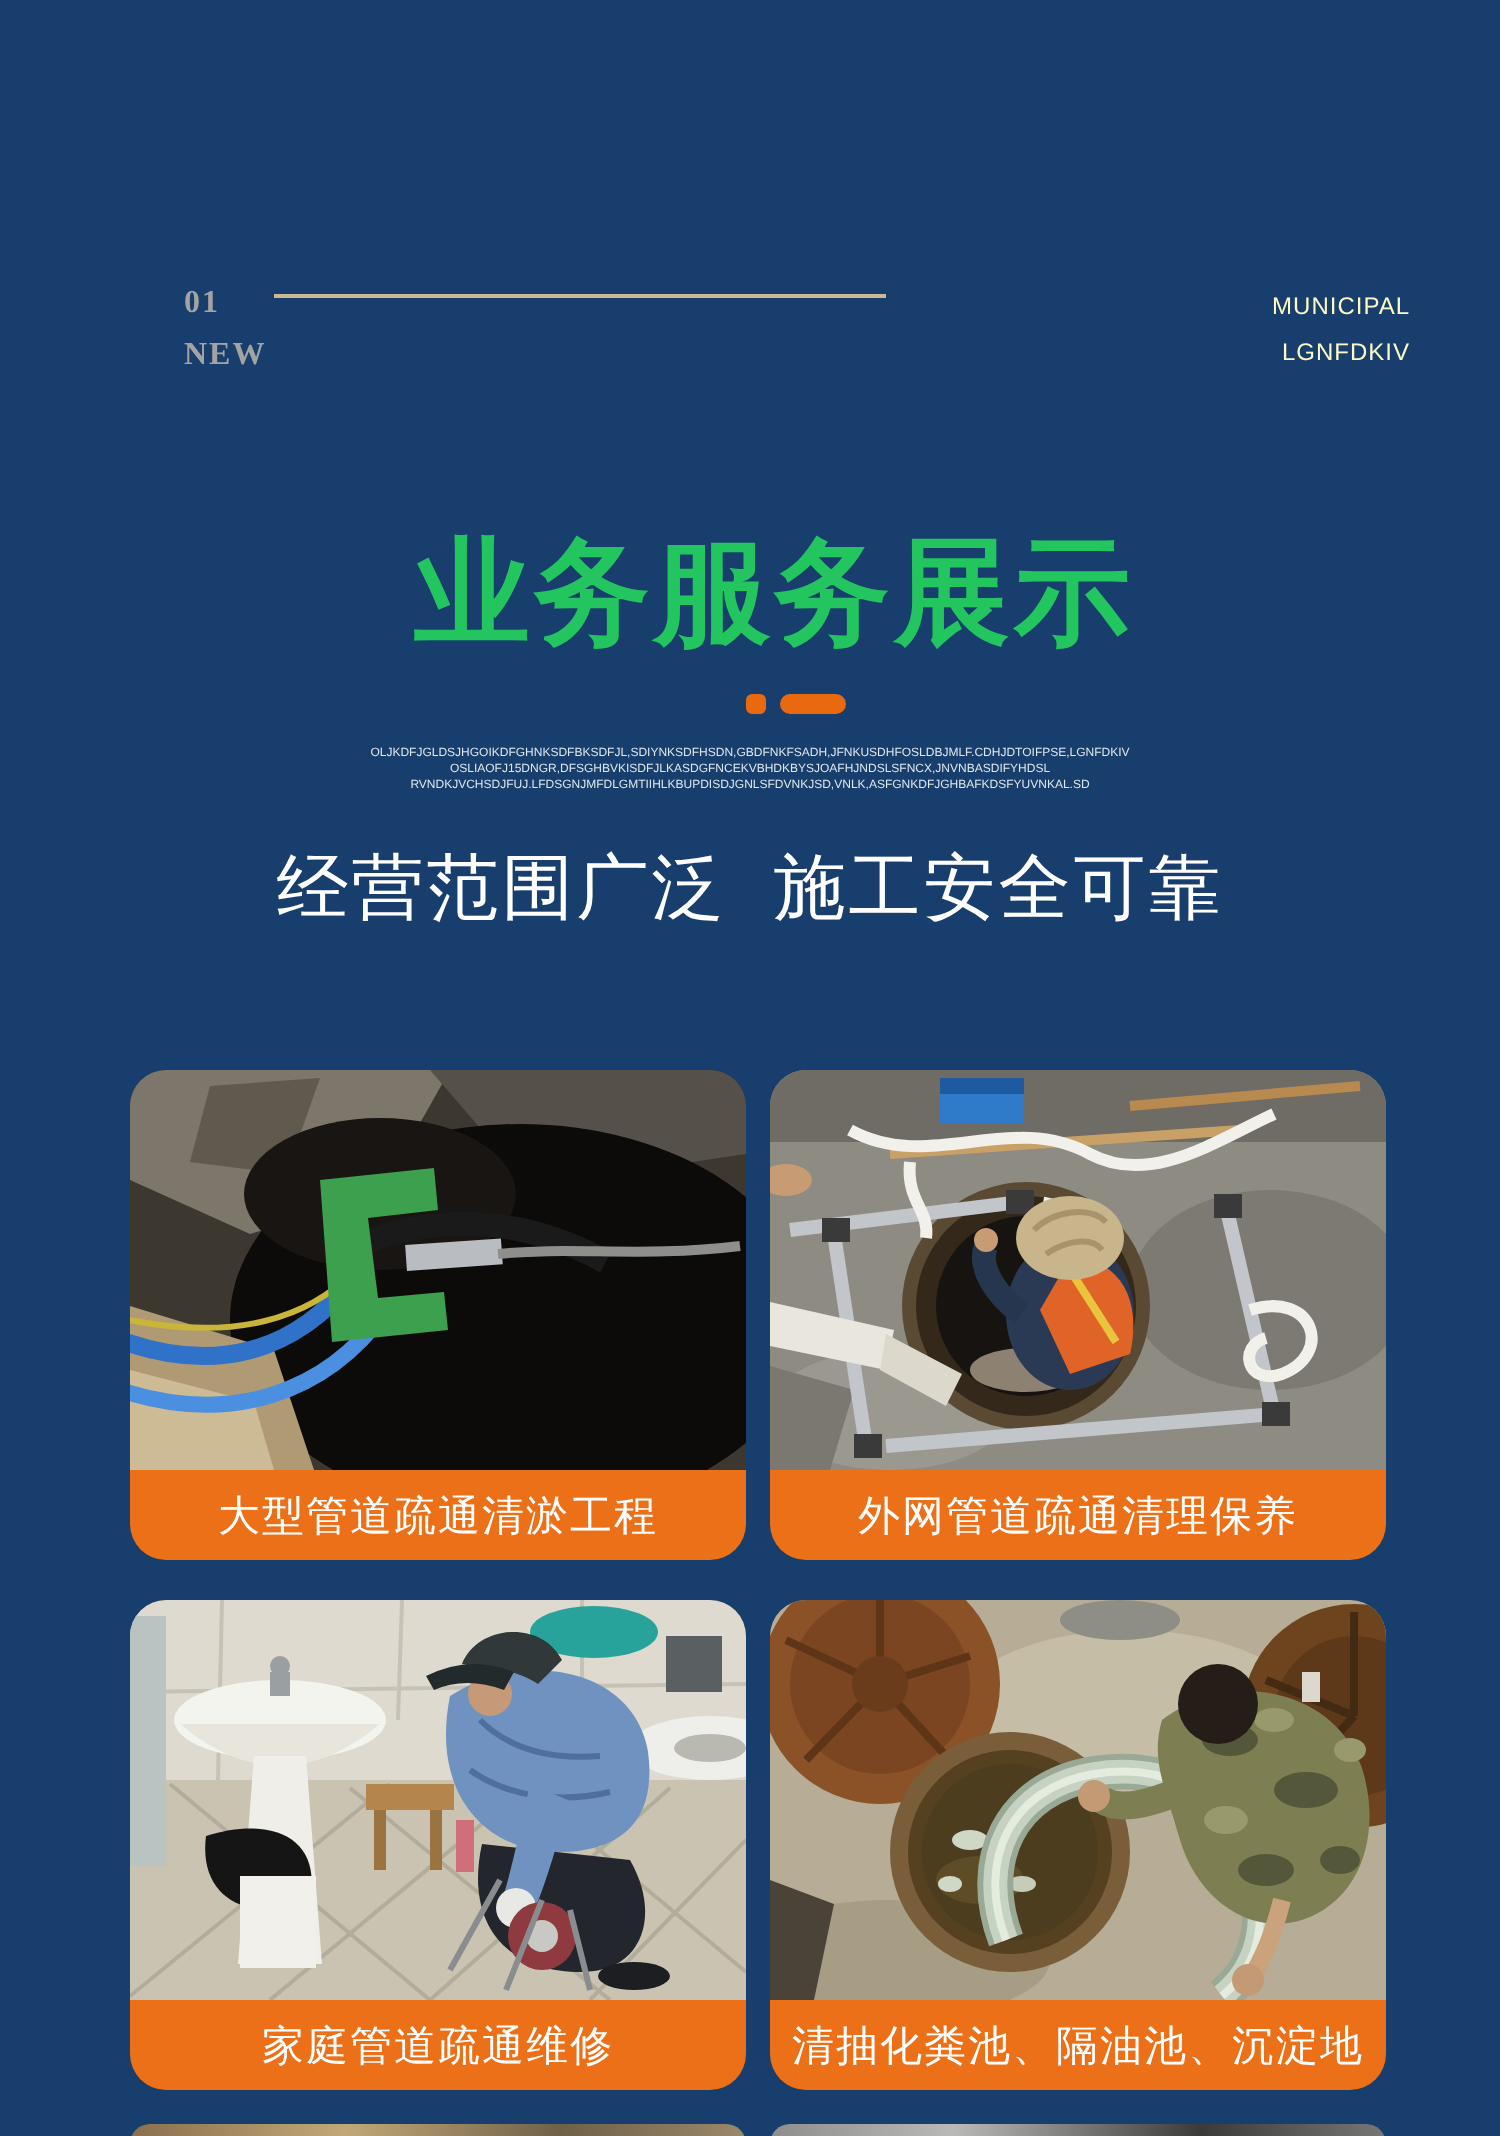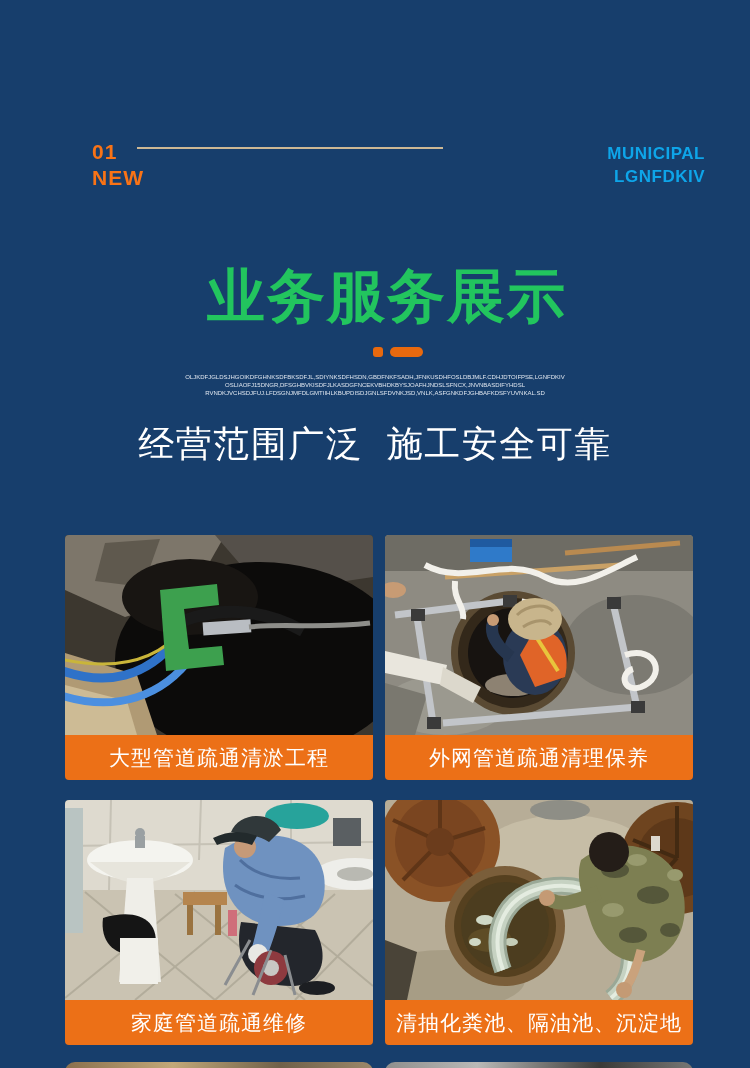--- a/index.html
+++ b/index.html
@@ -5,42 +5,42 @@
   html,body{margin:0;padding:0;}
   body{
     width:750px;height:1068px;
     background:#173e6c;
     font-family:"Liberation Sans","DejaVu Sans",sans-serif;
     position:relative;overflow:hidden;
   }
   .poster{position:absolute;inset:0;}
 
   
-  .index-block{position:absolute;left:92px;top:139px;color:#f97316;font-weight:bold;
-    font-size:21px;line-height:26px;letter-spacing:1px;}
+  .index-block{position:absolute;left:92px;top:139px;color:#a3a3a3;font-weight:bold;
+    font-size:16px;line-height:26px;letter-spacing:1px;font-family:Liberation Serif, serif;}
   .header-line{position:absolute;left:137px;top:147px;width:306px;height:2px;background:#cdb895;}
-  .header-right{position:absolute;right:45px;top:142px;text-align:right;color:#0ea5e9;
-    font-weight:bold;font-size:17px;line-height:23px;letter-spacing:0.5px;}
+  .header-right{position:absolute;right:45px;top:142px;text-align:right;color:#fef9c3;
+    font-weight:normal;font-size:12px;line-height:23px;letter-spacing:0.5px;}
 
   
   .title{position:absolute;left:0;top:246px;width:100%;margin:12px;text-align:center;
     color:#22c55e;font-size:58px;font-weight:bold;letter-spacing:2px;}
   .divider{position:absolute;left:23px;top:347px;width:100%;display:flex;
     justify-content:center;align-items:center;gap:7px;}
   .divider .dot{width:10px;height:10px;border-radius:3px;background:#e8690e;}
   .divider .dash{width:33px;height:10px;border-radius:5px;background:#e8690e;}
   .fineprint{position:absolute;left:0;top:373px;width:100%;text-align:center;
     color:#dfe6ef;font-size:6px;line-height:8px;letter-spacing:0;}
   .subtitle{position:absolute;left:0;top:420px;width:100%;text-align:center;
     color:#ffffff;font-size:36px;letter-spacing:1.5px;word-spacing:12px;}
 
   
   .grid{position:absolute;left:65px;top:535px;width:628px;
     display:grid;grid-template-columns:308px 308px;column-gap:12px;row-gap:20px;}
-  .card{width:308px;height:245px;border-radius:4px;overflow:hidden;
+  .card{width:308px;height:245px;border-radius:18px;overflow:hidden;
     display:flex;flex-direction:column;}
   .photo{width:308px;height:200px;display:block;background:#444;}
   .photo svg{display:block;}
   .caption{height:45px;background:#ec7017;color:#ffffff;font-size:21px;
     display:flex;align-items:center;justify-content:center;letter-spacing:1px;}
 
   
   .sliver{position:absolute;top:1062px;width:308px;height:10px;border-radius:10px 10px 0 0;}
   .sliver.left{left:65px;background:linear-gradient(90deg,#8a6f4d,#c2a878 35%,#6f6049 70%,#9c886a);}
   .sliver.right{left:385px;background:linear-gradient(90deg,#8e8e8c,#b9b9b7 30%,#3a3a38 70%,#777775);}

